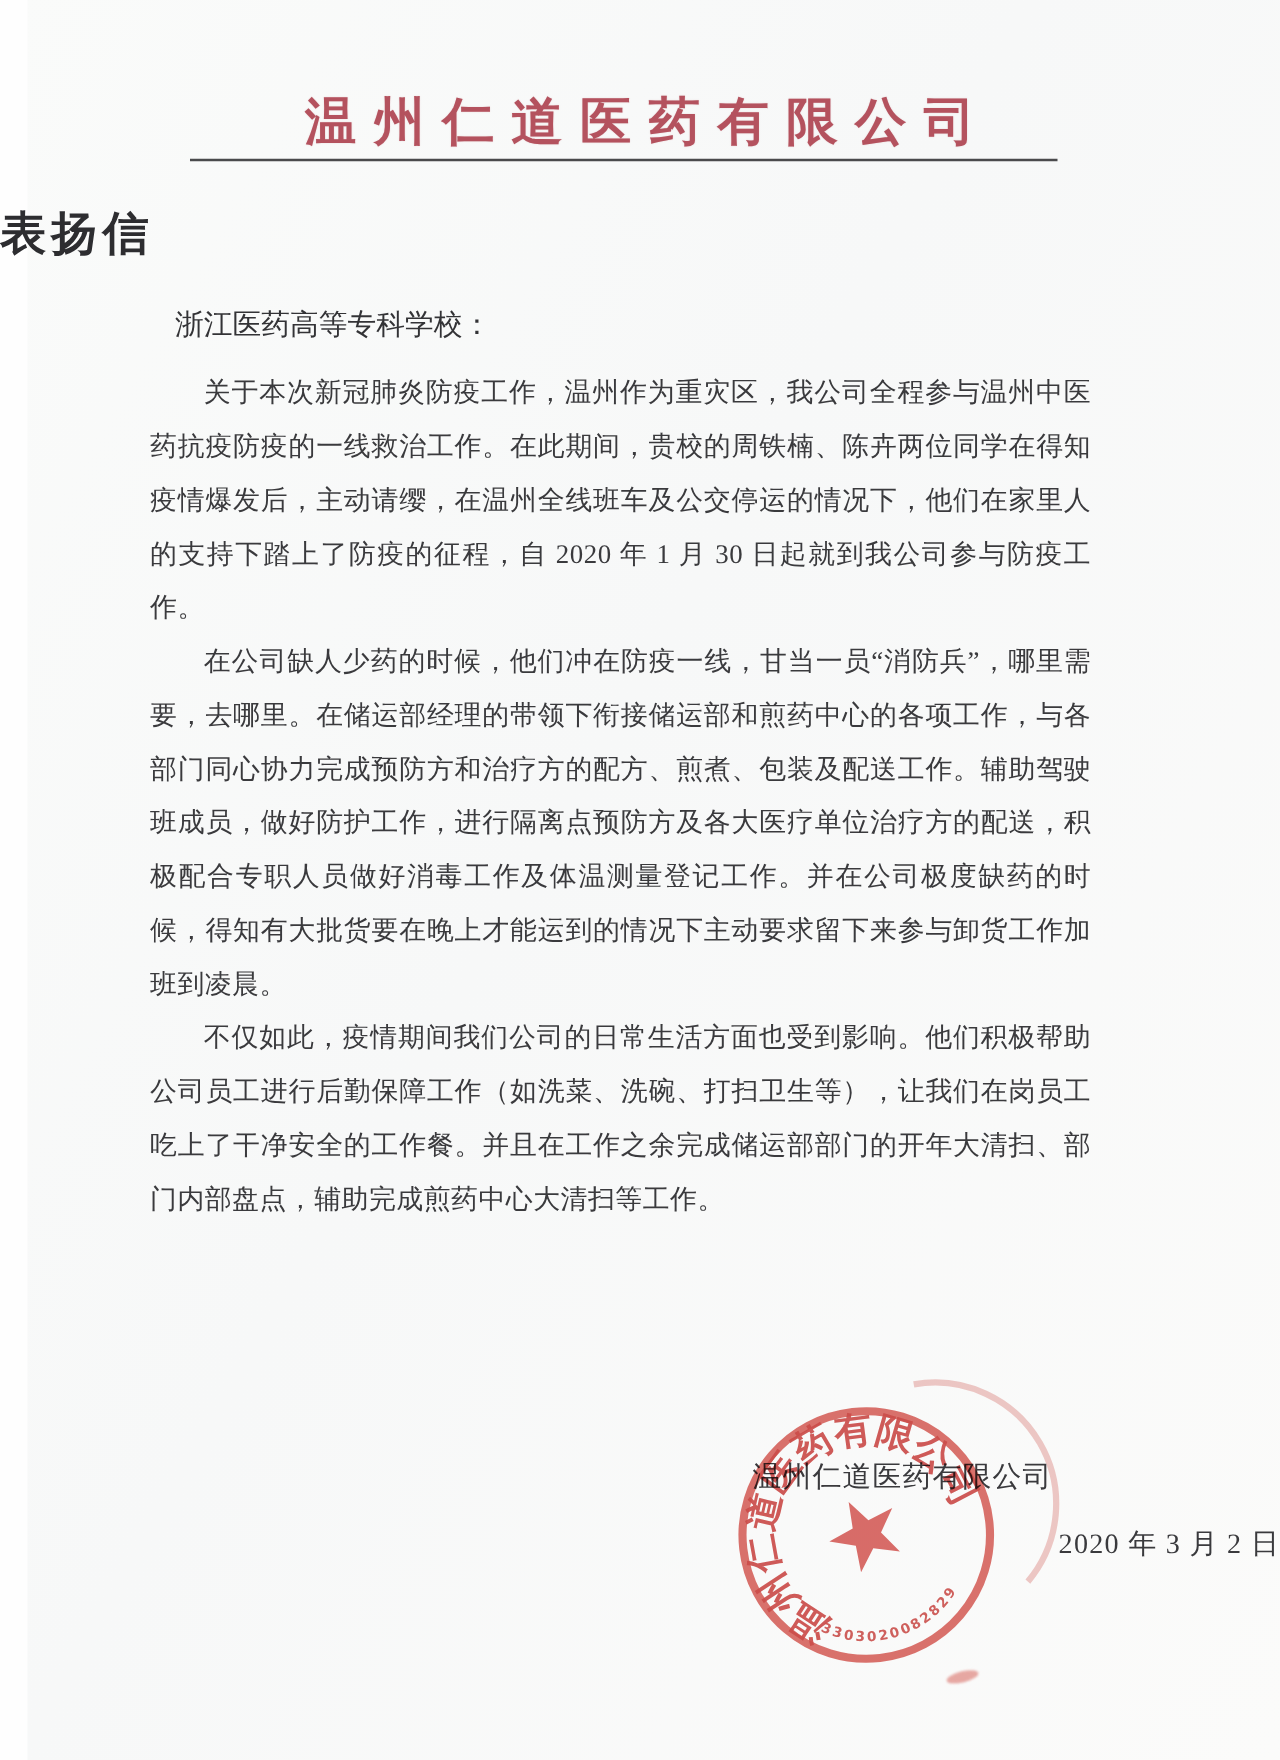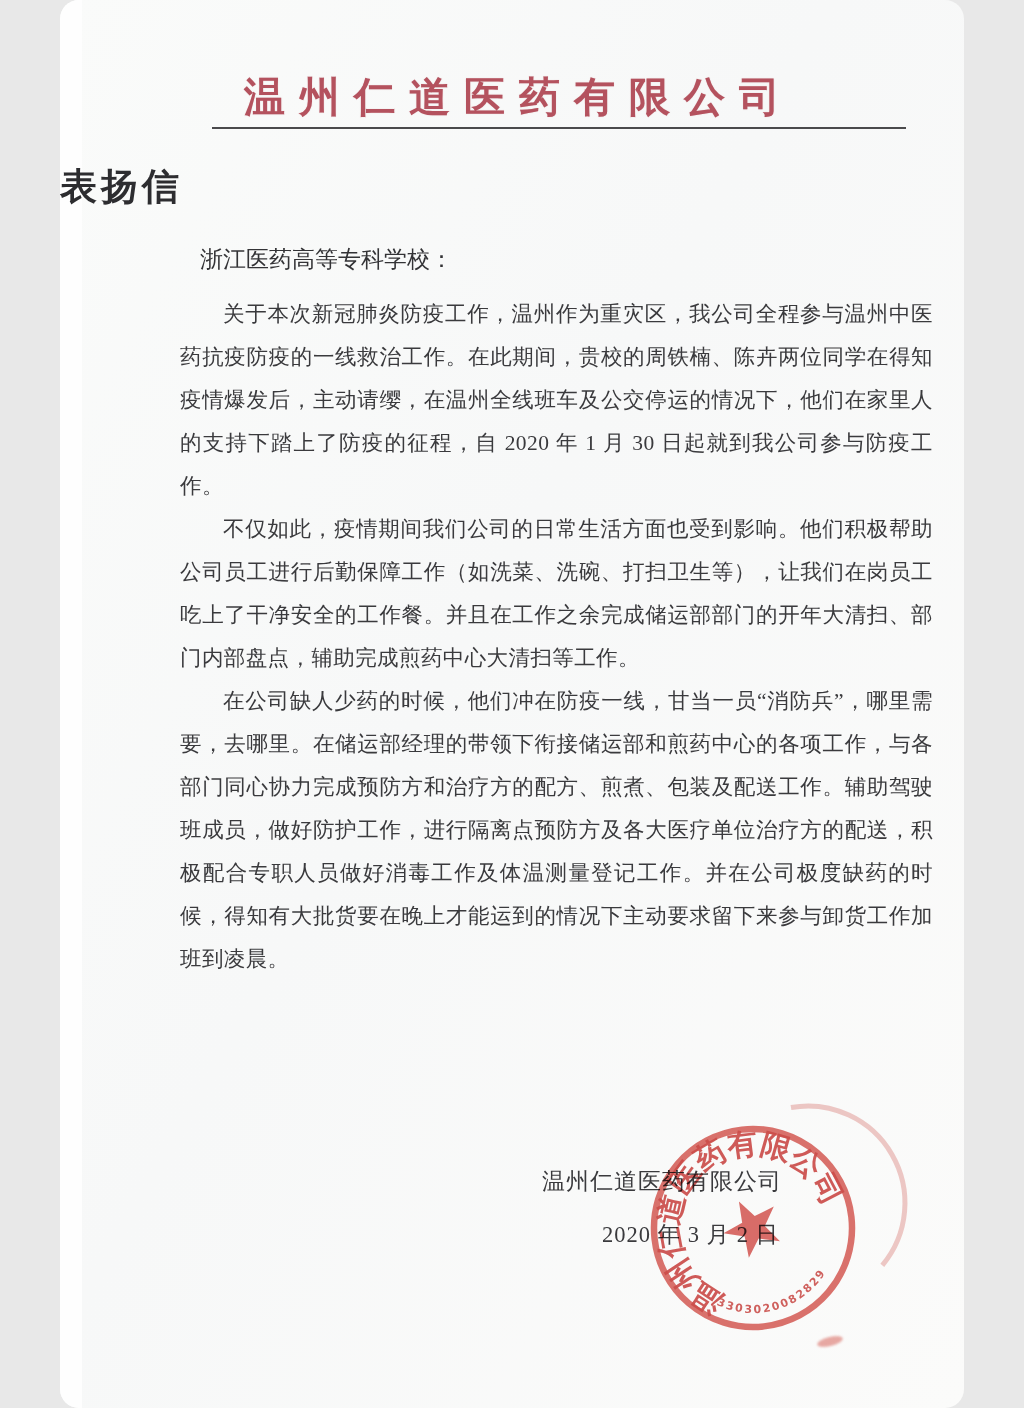--- a/index.html
+++ b/index.html
@@ -1,25 +1,24 @@
 <!DOCTYPE html>
 <html><head>
 <meta charset="utf-8">
 <style>
   html, body { margin: 0; padding: 0; background: #e8e8e8; }
   .page {
     position: relative;
-    width: 904px;
+    width: 1024px;
     height: 1408px;
     margin: 0 auto;
     background: linear-gradient(120deg, #fafbfa 0%, #f7f8f8 45%, #fbfbfa 100%);
     overflow: hidden;
     font-family: "Liberation Serif", "DejaVu Serif", serif;
     color: #3b3b3e;
-    border-radius: 19px;
   }
   
   .scan-edge {
     position: absolute; left: 0; top: 0; width: 22px; height: 100%;
     background: #fefefe;
   }
   .letterhead {
     position: absolute;
     top: 70px; left: 0; width: 100%;
     text-align: center;
@@ -79,21 +78,20 @@
   }
   .signature .sig-company {
     font-size: 23px;
     letter-spacing: 1px;
     padding-right: 182px;
     line-height: 30px;
   }
   .signature .sig-date {
     font-size: 22.5px;
     letter-spacing: 1px;
-    padding-right: 185px;
     line-height: 30px;
     margin-top: 23px;
   }
   .seal {
     position: absolute;
     left: 543px; top: 1078px;
     width: 320px; height: 320px;
     mix-blend-mode: multiply;
     pointer-events: none;
   }
@@ -146,22 +144,22 @@
   <div class="letterhead">温州仁道医药有限公司</div>
 
   <div class="letterhead-rule"></div>
 
   <h1 class="letter-title">表扬信</h1>
 
   <p class="salutation">浙江医药高等专科学校：</p>
 
   <div class="body-block">
     <p>关于本次新冠肺炎防疫工作，温州作为重灾区，我公司全程参与温州中医药抗疫防疫的一线救治工作。在此期间，贵校的周铁楠、陈卉两位同学在得知疫情爆发后，主动请缨，在温州全线班车及公交停运的情况下，他们在家里人的支持下踏上了防疫的征程，自 2020 年 1 月 30 日起就到我公司参与防疫工作。</p>
+    <p>在公司缺人少药的时候，他们冲在防疫一线，甘当一员“消防兵”，哪里需要，去哪里。在储运部经理的带领下衔接储运部和煎药中心的各项工作，与各部门同心协力完成预防方和治疗方的配方、煎煮、包装及配送工作。辅助驾驶班成员，做好防护工作，进行隔离点预防方及各大医疗单位治疗方的配送，积极配合专职人员做好消毒工作及体温测量登记工作。并在公司极度缺药的时候，得知有大批货要在晚上才能运到的情况下主动要求留下来参与卸货工作加班到凌晨。</p>
     <p>不仅如此，疫情期间我们公司的日常生活方面也受到影响。他们积极帮助公司员工进行后勤保障工作（如洗菜、洗碗、打扫卫生等），让我们在岗员工吃上了干净安全的工作餐。并且在工作之余完成储运部部门的开年大清扫、部门内部盘点，辅助完成煎药中心大清扫等工作。</p>
-    <p>在公司缺人少药的时候，他们冲在防疫一线，甘当一员“消防兵”，哪里需要，去哪里。在储运部经理的带领下衔接储运部和煎药中心的各项工作，与各部门同心协力完成预防方和治疗方的配方、煎煮、包装及配送工作。辅助驾驶班成员，做好防护工作，进行隔离点预防方及各大医疗单位治疗方的配送，积极配合专职人员做好消毒工作及体温测量登记工作。并在公司极度缺药的时候，得知有大批货要在晚上才能运到的情况下主动要求留下来参与卸货工作加班到凌晨。</p>
   </div>
 
   <div class="signature">
     <div class="sig-company">温州仁道医药有限公司</div>
     <div class="sig-date">2020 年 3 月 2 日</div>
   </div>
 
   <div class="seal">
     <svg viewBox="0 0 320 320" width="320" height="320">
 

